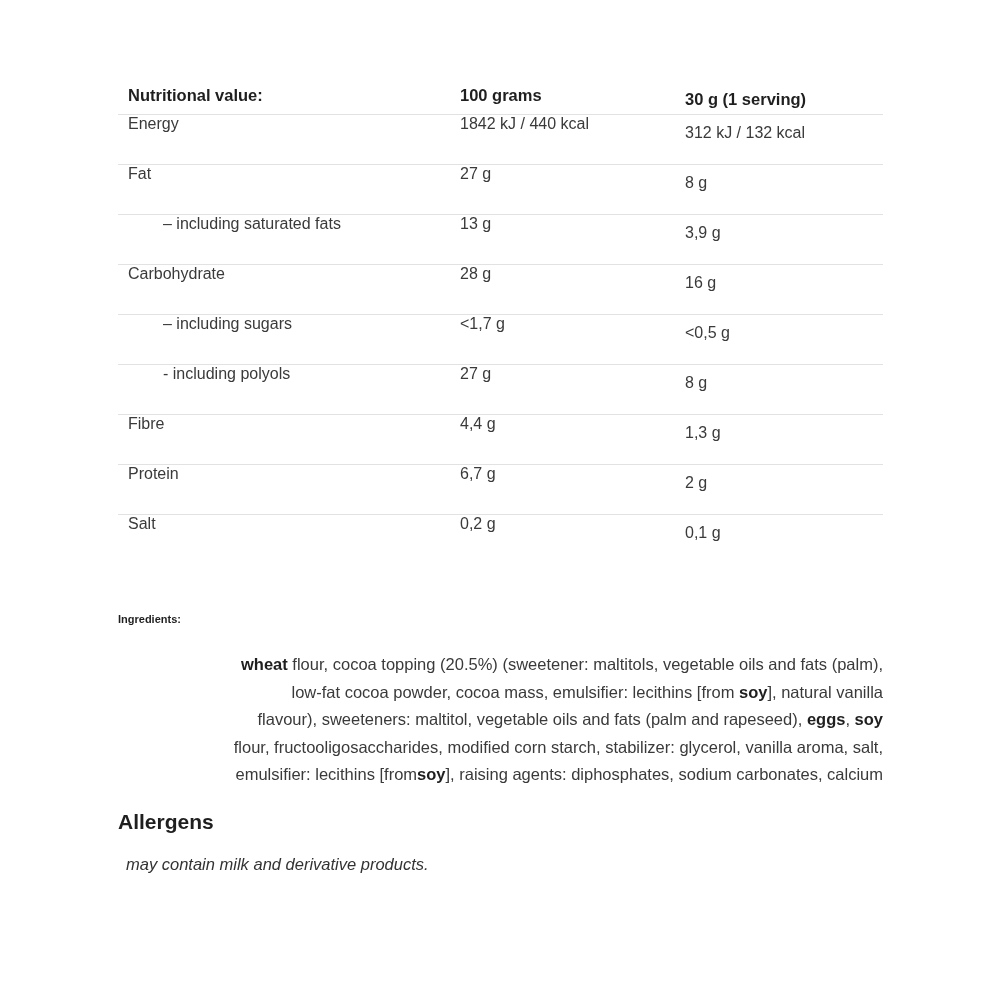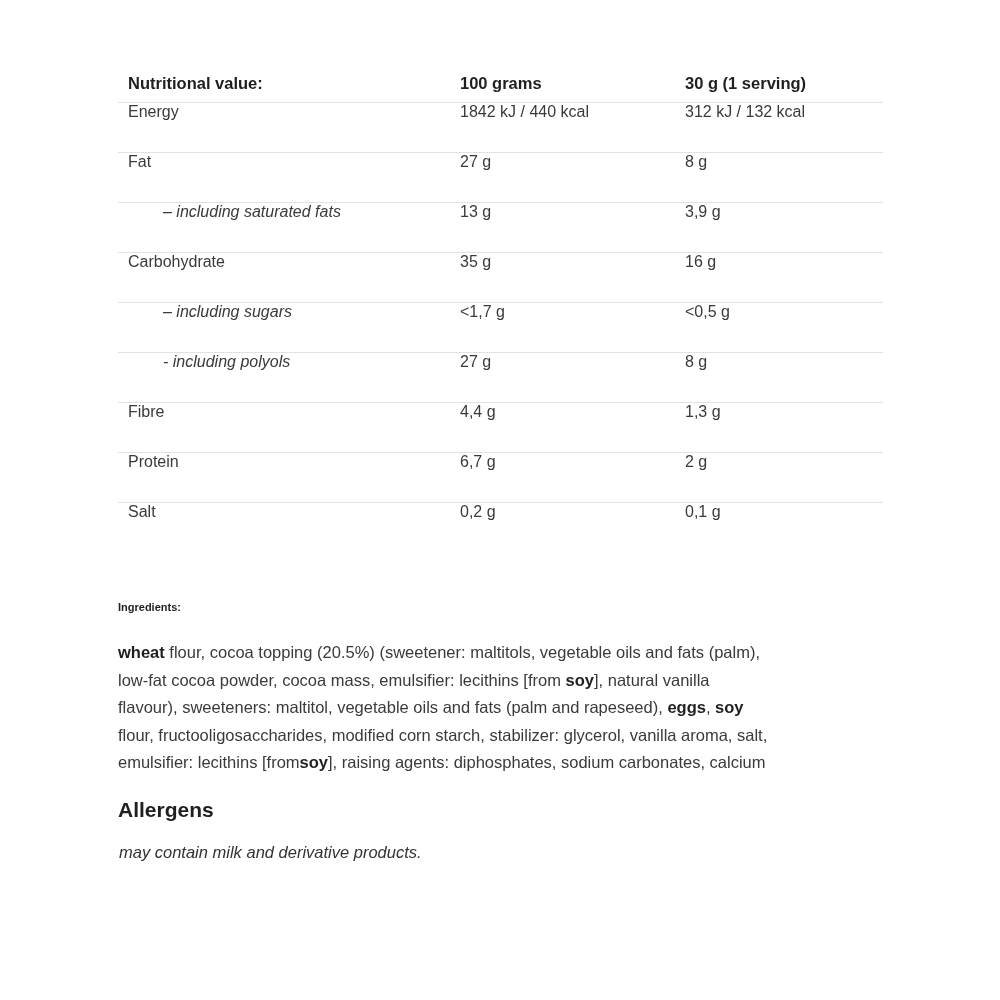--- a/index.html
+++ b/index.html
@@ -9,56 +9,56 @@
     --bg:#ffffff;
   }
   html,body{margin:0;padding:0;}
   body{
     width:1000px;height:1000px;background:var(--bg);
     font-family:"Liberation Sans", sans-serif;
     color:var(--text);
     -webkit-font-smoothing:antialiased;
   }
   .page{position:relative;width:1000px;height:1000px;background:var(--bg);overflow:hidden;}
-  .content{position:absolute;left:118px;top:64px;width:765px;}
+  .content{position:absolute;left:118px;top:76px;width:765px;}
 
   
   .nutrition{width:765px;}
   .t-header{
     display:flex;align-items:center;height:38px;
     border-bottom:1px solid var(--divider);
     font-weight:bold;color:var(--heading);font-size:16.5px;
   }
   .t-row{
     display:flex;align-items:flex-start;height:49px;
     border-bottom:1px solid var(--divider);
     font-size:16px;color:var(--text);
   }
   .t-row:last-child{border-bottom:none;}
   .cell-label{width:342px;padding-left:10px;box-sizing:border-box;}
-  .cell-label.indent{padding-left:45px;font-style:italic;}
+  .cell-label.indent{padding-left:45px;}
   .cell-v1{width:225px;}
-  .cell-v2{flex:1;}
+  .cell-v2{flex:1;margin-top:9px;}
 
   
   .ing-heading{
     margin:44px 0 0 0;font-size:11px;line-height:22px;
     font-weight:bold;color:var(--heading);
   }
   .ing-text{margin:21px 0 0 0;font-size:16.5px;}
-  .ing-line{line-height:27.6px;white-space:nowrap;}
+  .ing-line{line-height:27.6px;white-space:nowrap;text-align:right;}
   .ing-line .bold{font-weight:bold;color:var(--heading);}
 
   
   .all-heading{
     margin:22px 0 0 0;font-size:21px;line-height:22px;
     font-weight:bold;color:var(--heading);
   }
   .all-text{
-    margin:19px 0 0 1px;font-size:16.5px;line-height:24px;
+    margin:19px 0 0 8px;font-size:16.5px;line-height:24px;
     font-style:italic;color:#333333;
   }
 </style>
 </head>
 <body>
 
 <div class="page">
   <div class="content">
 
     <section class="nutrition">
@@ -81,21 +81,21 @@
   </div>
 
   <div class="t-row">
     <div class="cell-label indent">– including saturated fats</div>
     <div class="cell-v1">13 g</div>
     <div class="cell-v2">3,9 g</div>
   </div>
 
   <div class="t-row">
     <div class="cell-label">Carbohydrate</div>
-    <div class="cell-v1">35 g</div>
+    <div class="cell-v1">28 g</div>
     <div class="cell-v2">16 g</div>
   </div>
 
   <div class="t-row">
     <div class="cell-label indent">– including sugars</div>
     <div class="cell-v1">&lt;1,7 g</div>
     <div class="cell-v2">&lt;0,5 g</div>
   </div>
 
   <div class="t-row">

